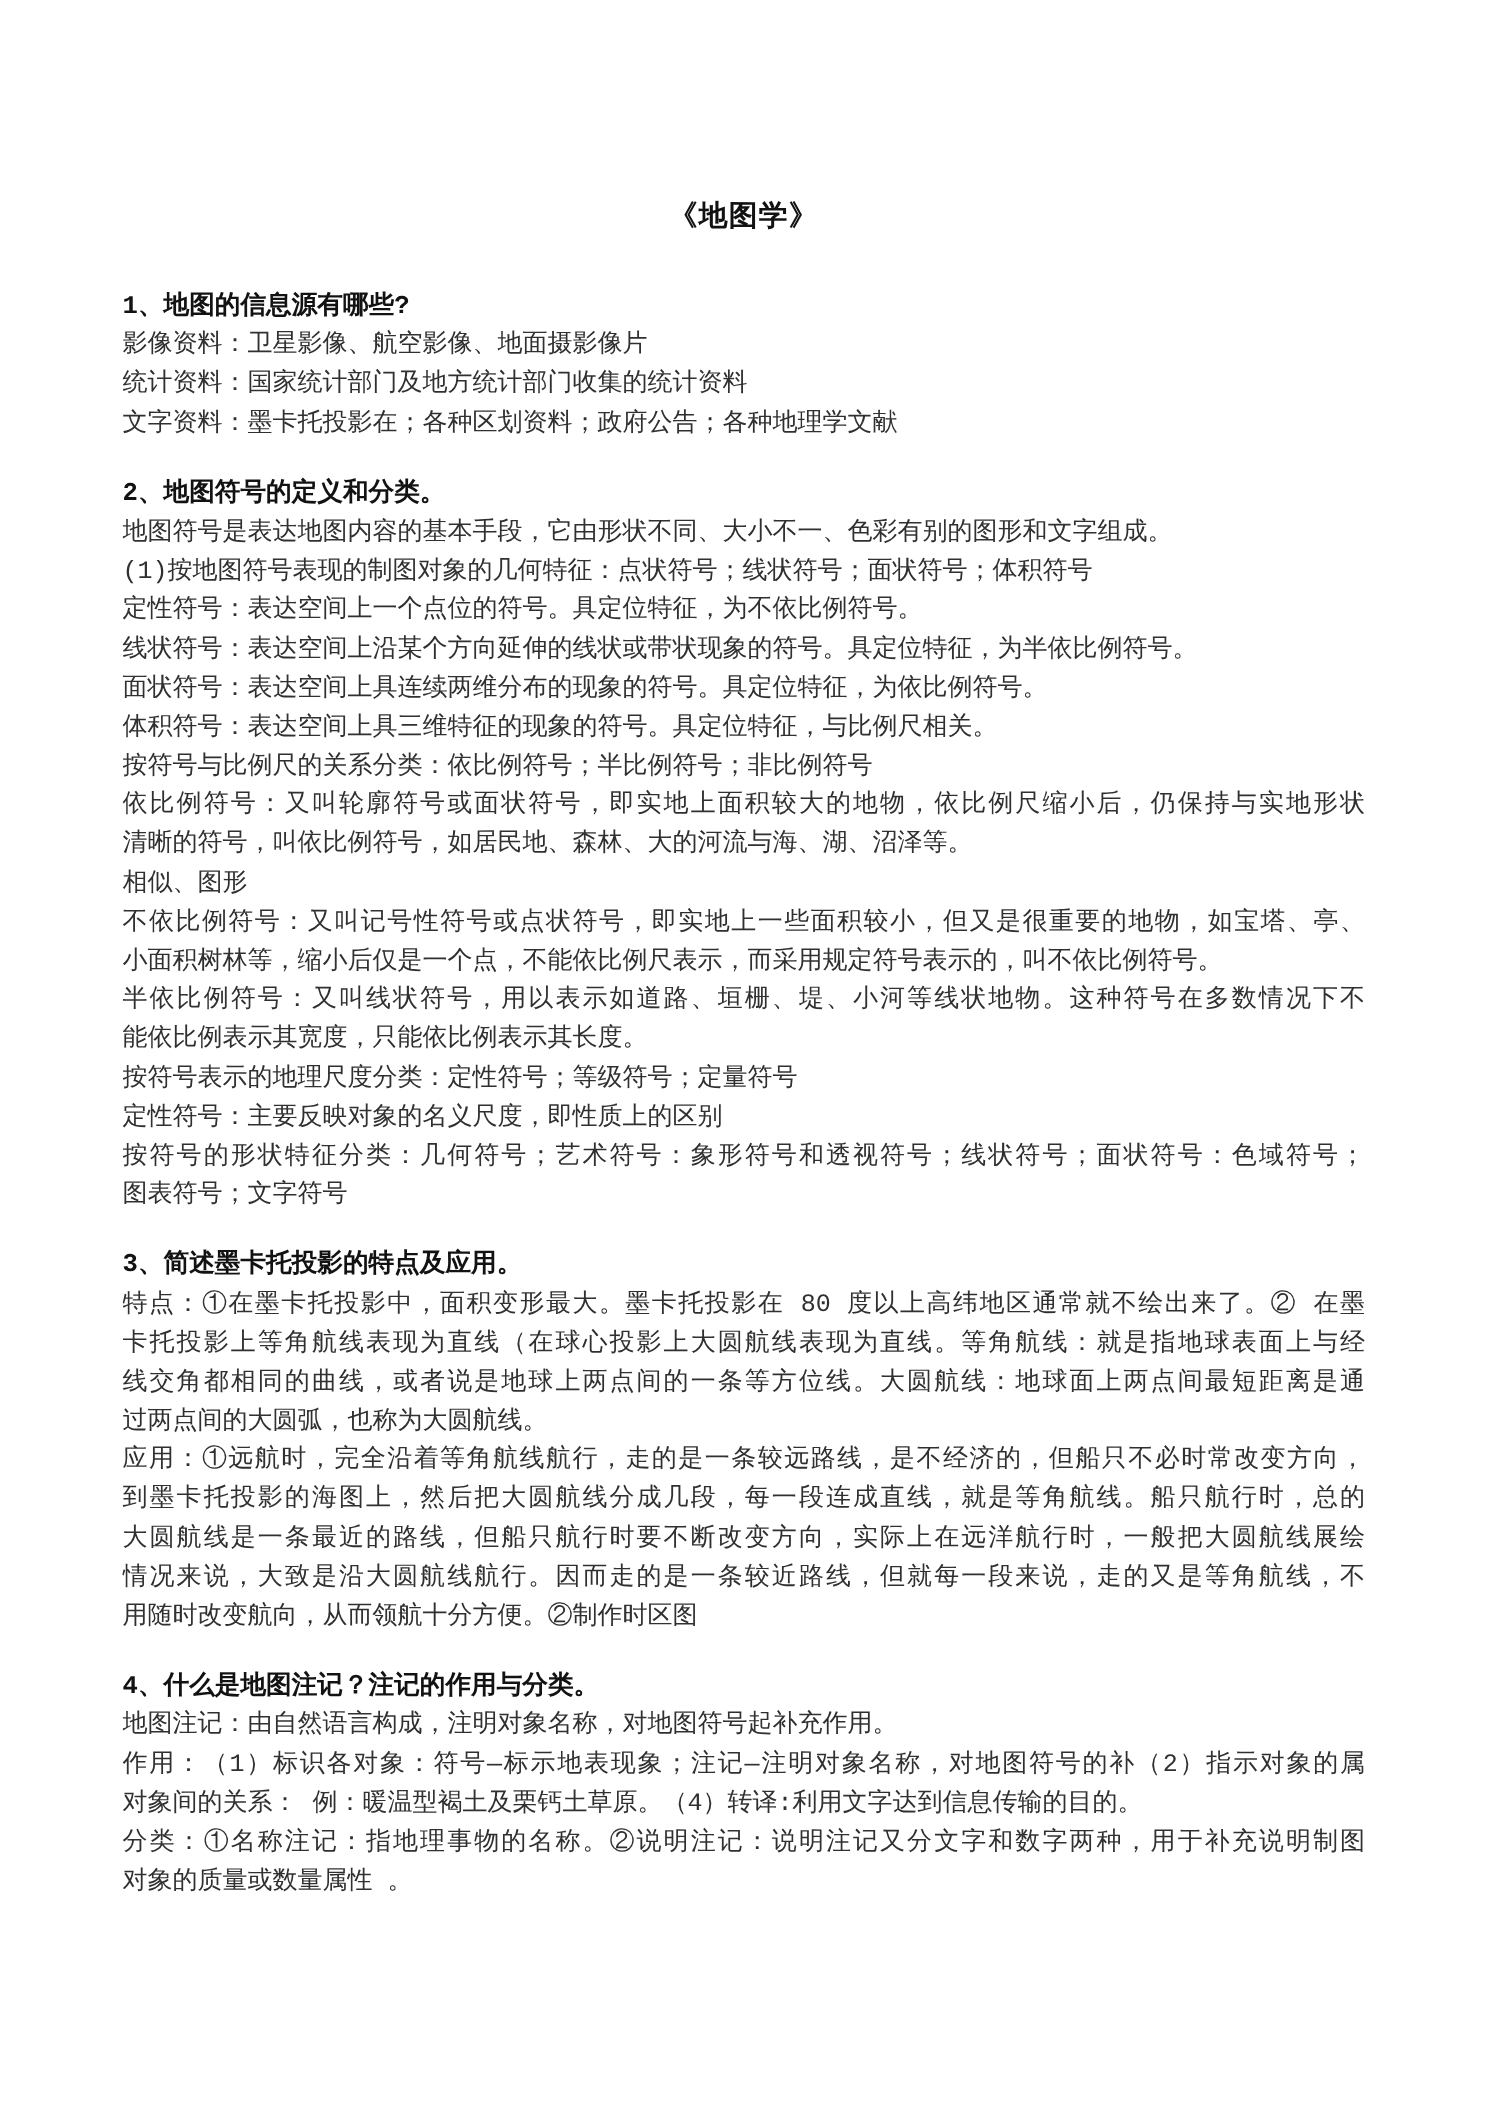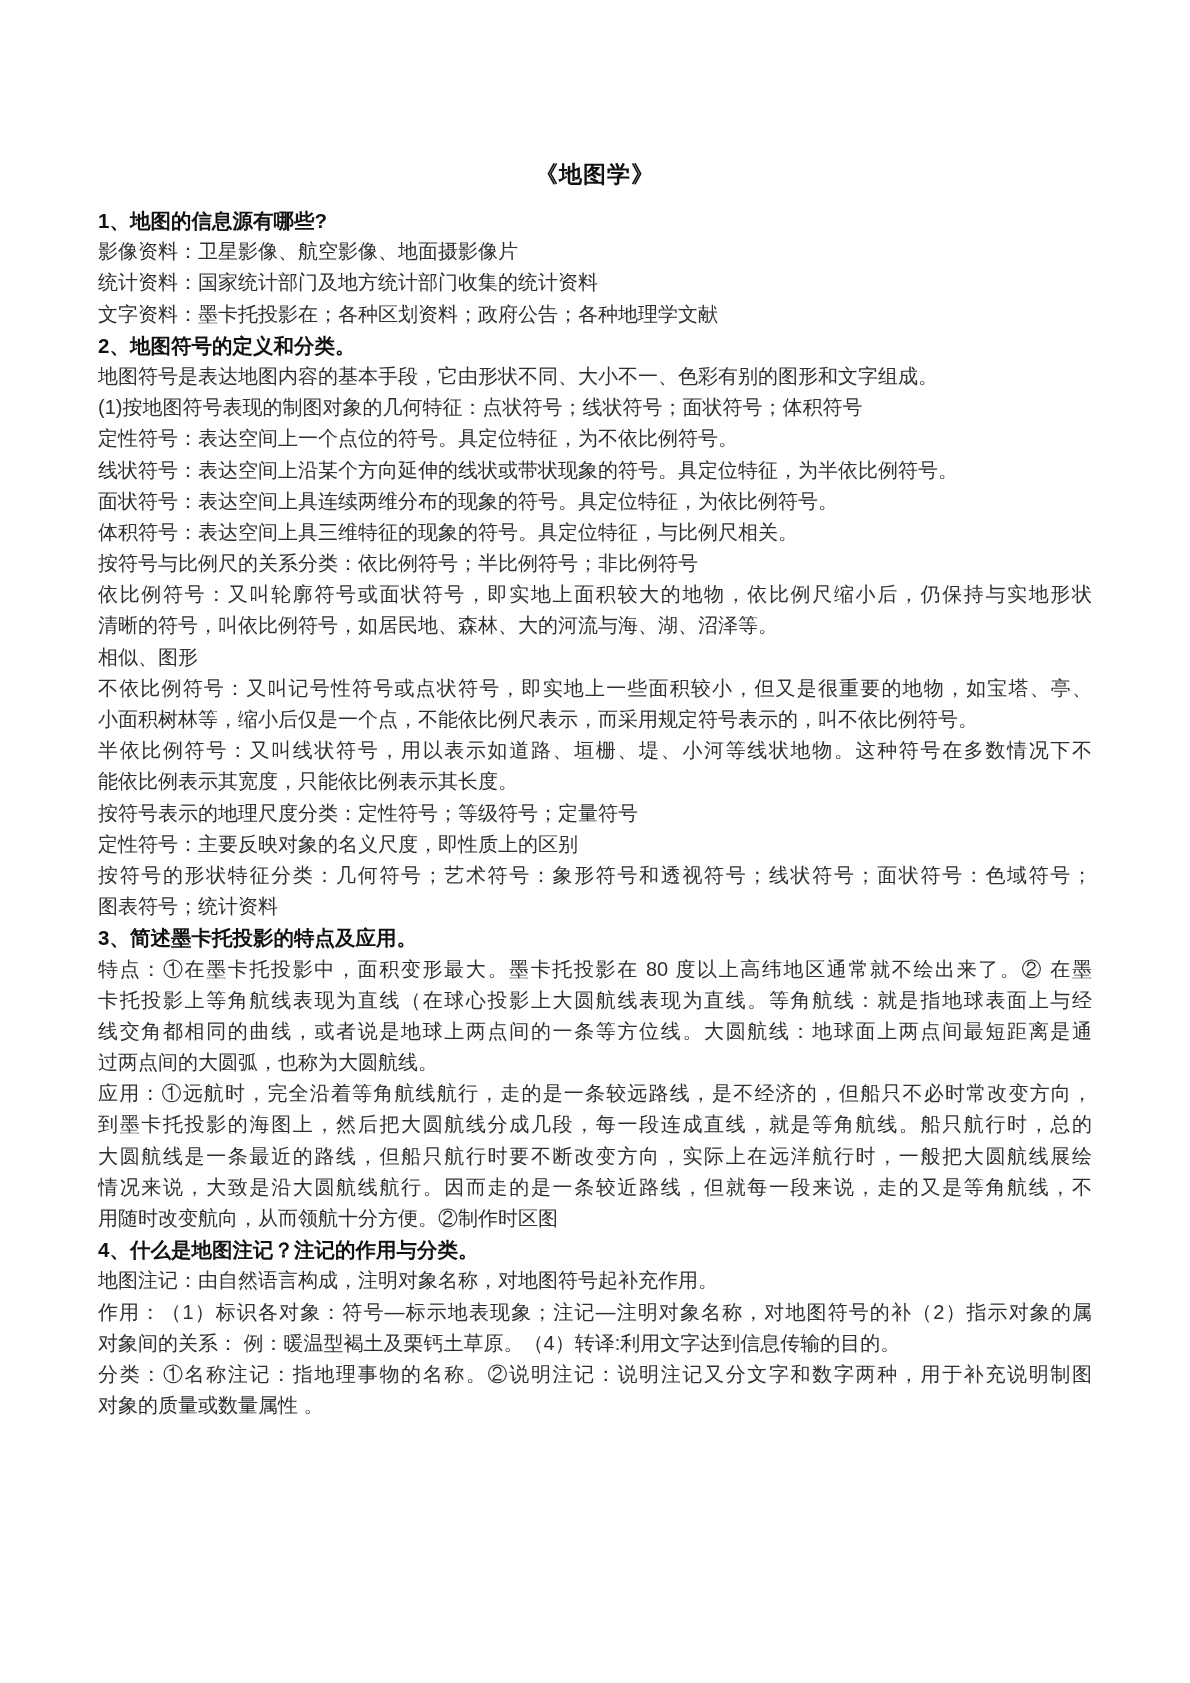--- a/index.html
+++ b/index.html
@@ -1,21 +1,21 @@
 <!DOCTYPE html>
 <html><head>
 <meta charset="utf-8">
 <style>
   html,body{margin:0;padding:0;}
   .page{
     position:relative;
     width:1190px;
     height:1683px;
     background:var(--page-bg,#ffffff);
-    font-family:Liberation Sans, sans-serif;
+    font-family:Liberation Mono, monospace;
     overflow:hidden;
   }
   .doc-title{
     position:absolute;
     top:158px;
     left:0;
     width:100%;
     text-align:center;
     font-size:23px;
     line-height:32px;
@@ -34,20 +34,21 @@
     line-height:31.2px;
     height:31.2px;
     color:var(--text-color,#303030);
     white-space:pre-wrap;
     overflow:hidden;
   }
   .line.heading{
     font-weight:700;
     color:var(--heading-color,#121212);
     font-size:20.5px;
+    margin-top:25px;
   }
   .line.fill{
     text-align:justify;
     text-align-last:justify;
   }
 </style>
 </head>
 <body>
 
 <div class="page" style="--page-bg: #ffffff; --text-color: #303030; --heading-color: #121212;">
@@ -68,21 +69,21 @@
       <div class="line fill">依比例符号：又叫轮廓符号或面状符号，即实地上面积较大的地物，依比例尺缩小后，仍保持与实地形状</div>
       <div class="line">清晰的符号，叫依比例符号，如居民地、森林、大的河流与海、湖、沼泽等。</div>
       <div class="line">相似、图形</div>
       <div class="line fill">不依比例符号：又叫记号性符号或点状符号，即实地上一些面积较小，但又是很重要的地物，如宝塔、亭、</div>
       <div class="line">小面积树林等，缩小后仅是一个点，不能依比例尺表示，而采用规定符号表示的，叫不依比例符号。</div>
       <div class="line fill">半依比例符号：又叫线状符号，用以表示如道路、垣栅、堤、小河等线状地物。这种符号在多数情况下不</div>
       <div class="line">能依比例表示其宽度，只能依比例表示其长度。</div>
       <div class="line">按符号表示的地理尺度分类：定性符号；等级符号；定量符号</div>
       <div class="line">定性符号：主要反映对象的名义尺度，即性质上的区别</div>
       <div class="line fill">按符号的形状特征分类：几何符号；艺术符号：象形符号和透视符号；线状符号；面状符号：色域符号；</div>
-      <div class="line">图表符号；统计资料</div>
+      <div class="line">图表符号；文字符号</div>
       <div class="line heading">3、简述墨卡托投影的特点及应用。</div>
       <div class="line fill">特点：①在墨卡托投影中，面积变形最大。墨卡托投影在 80 度以上高纬地区通常就不绘出来了。② 在墨</div>
       <div class="line fill">卡托投影上等角航线表现为直线（在球心投影上大圆航线表现为直线。等角航线：就是指地球表面上与经</div>
       <div class="line fill">线交角都相同的曲线，或者说是地球上两点间的一条等方位线。大圆航线：地球面上两点间最短距离是通</div>
       <div class="line">过两点间的大圆弧，也称为大圆航线。</div>
       <div class="line fill">应用：①远航时，完全沿着等角航线航行，走的是一条较远路线，是不经济的，但船只不必时常改变方向，</div>
       <div class="line fill">到墨卡托投影的海图上，然后把大圆航线分成几段，每一段连成直线，就是等角航线。船只航行时，总的</div>
       <div class="line fill">大圆航线是一条最近的路线，但船只航行时要不断改变方向，实际上在远洋航行时，一般把大圆航线展绘</div>
       <div class="line fill">情况来说，大致是沿大圆航线航行。因而走的是一条较近路线，但就每一段来说，走的又是等角航线，不</div>
       <div class="line">用随时改变航向，从而领航十分方便。②制作时区图</div>

